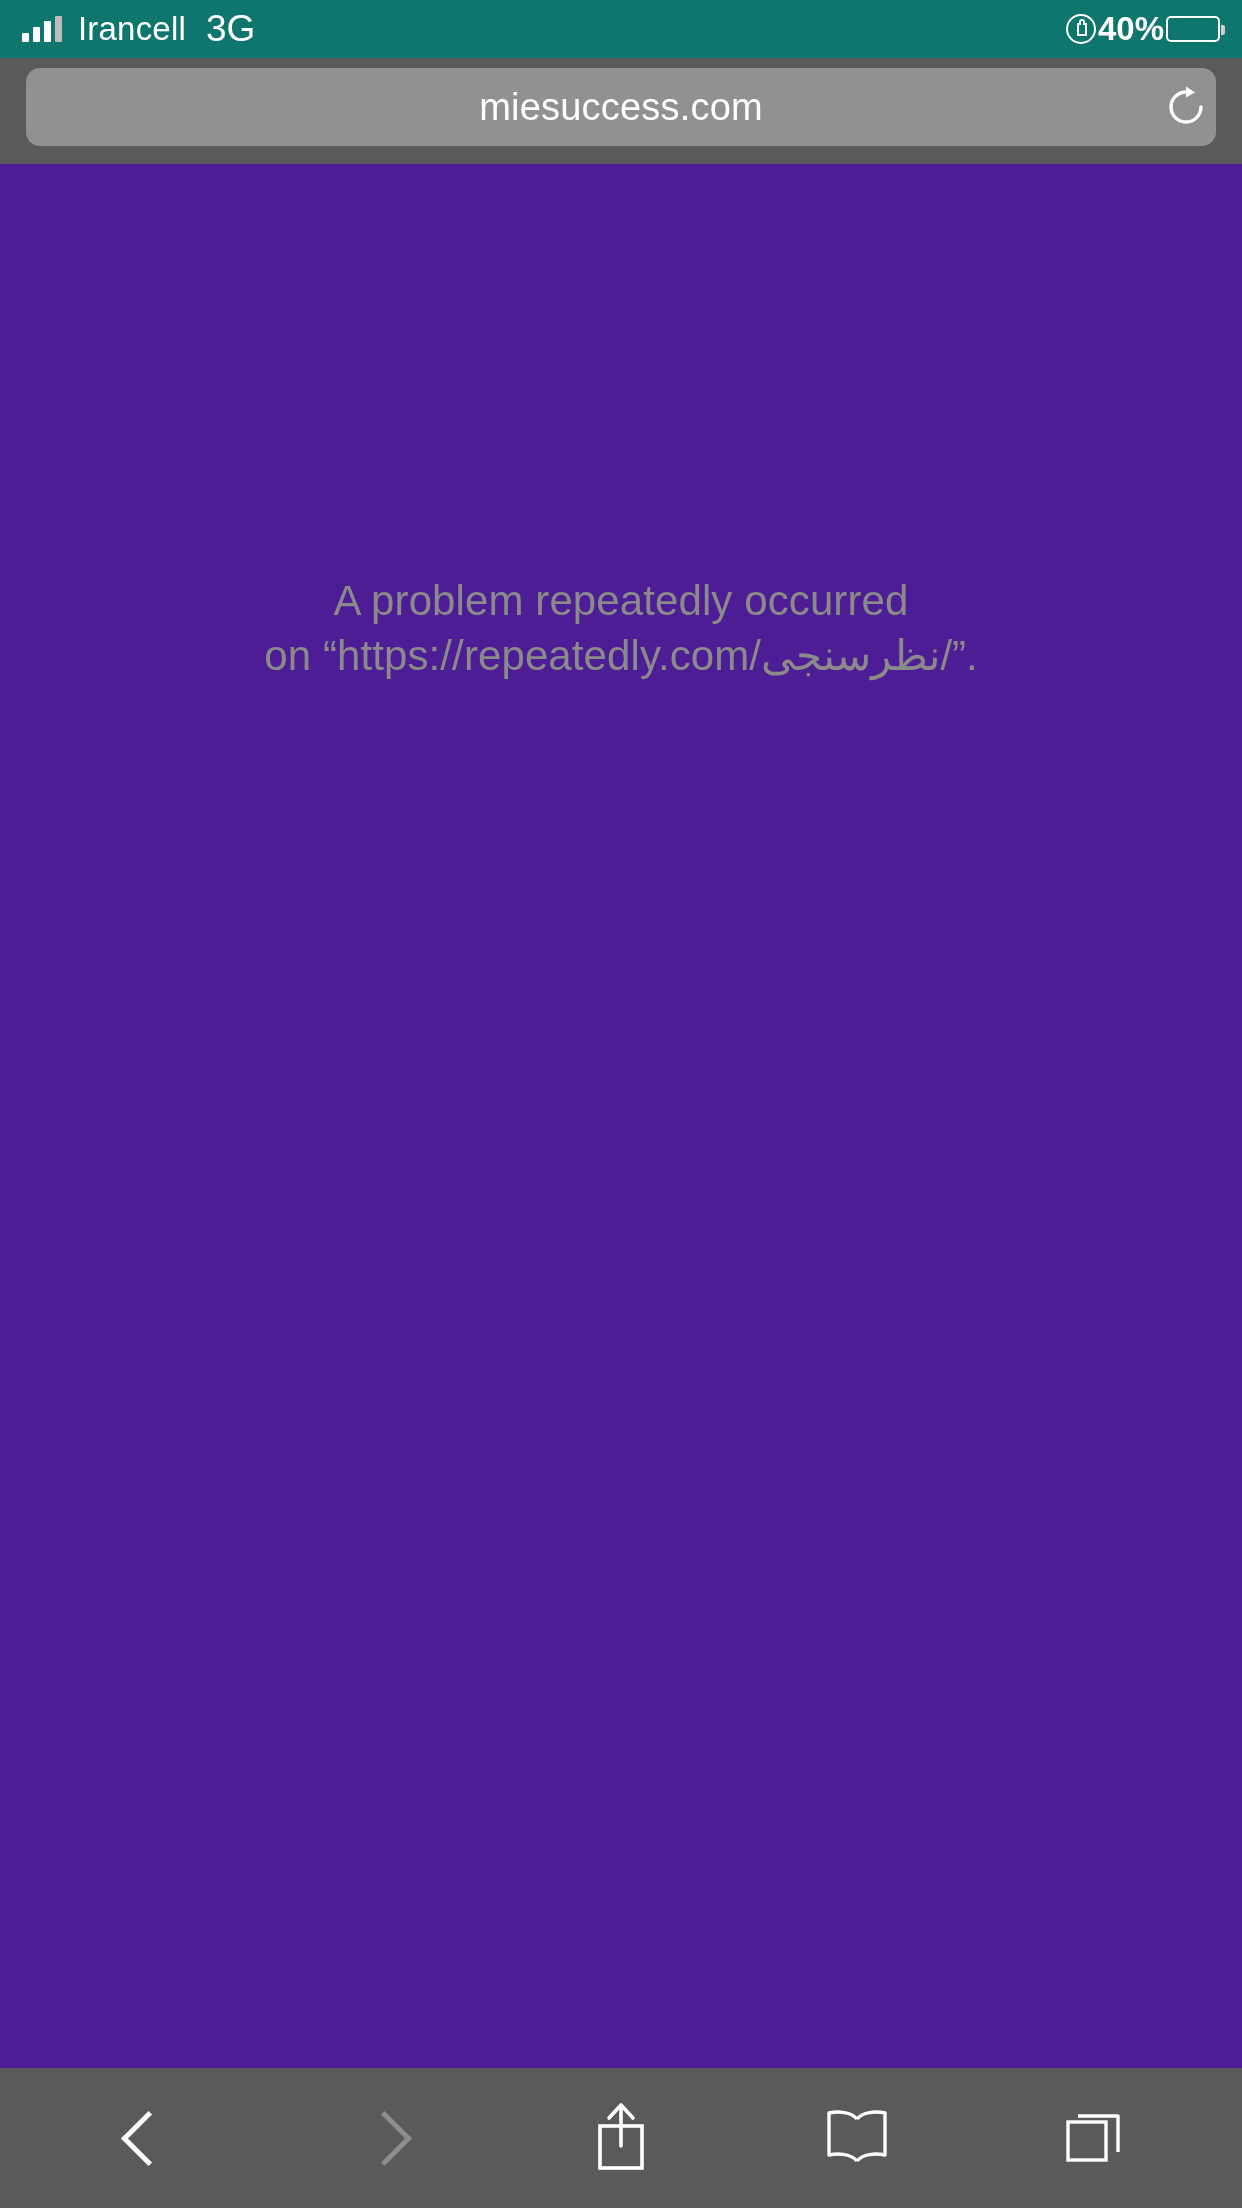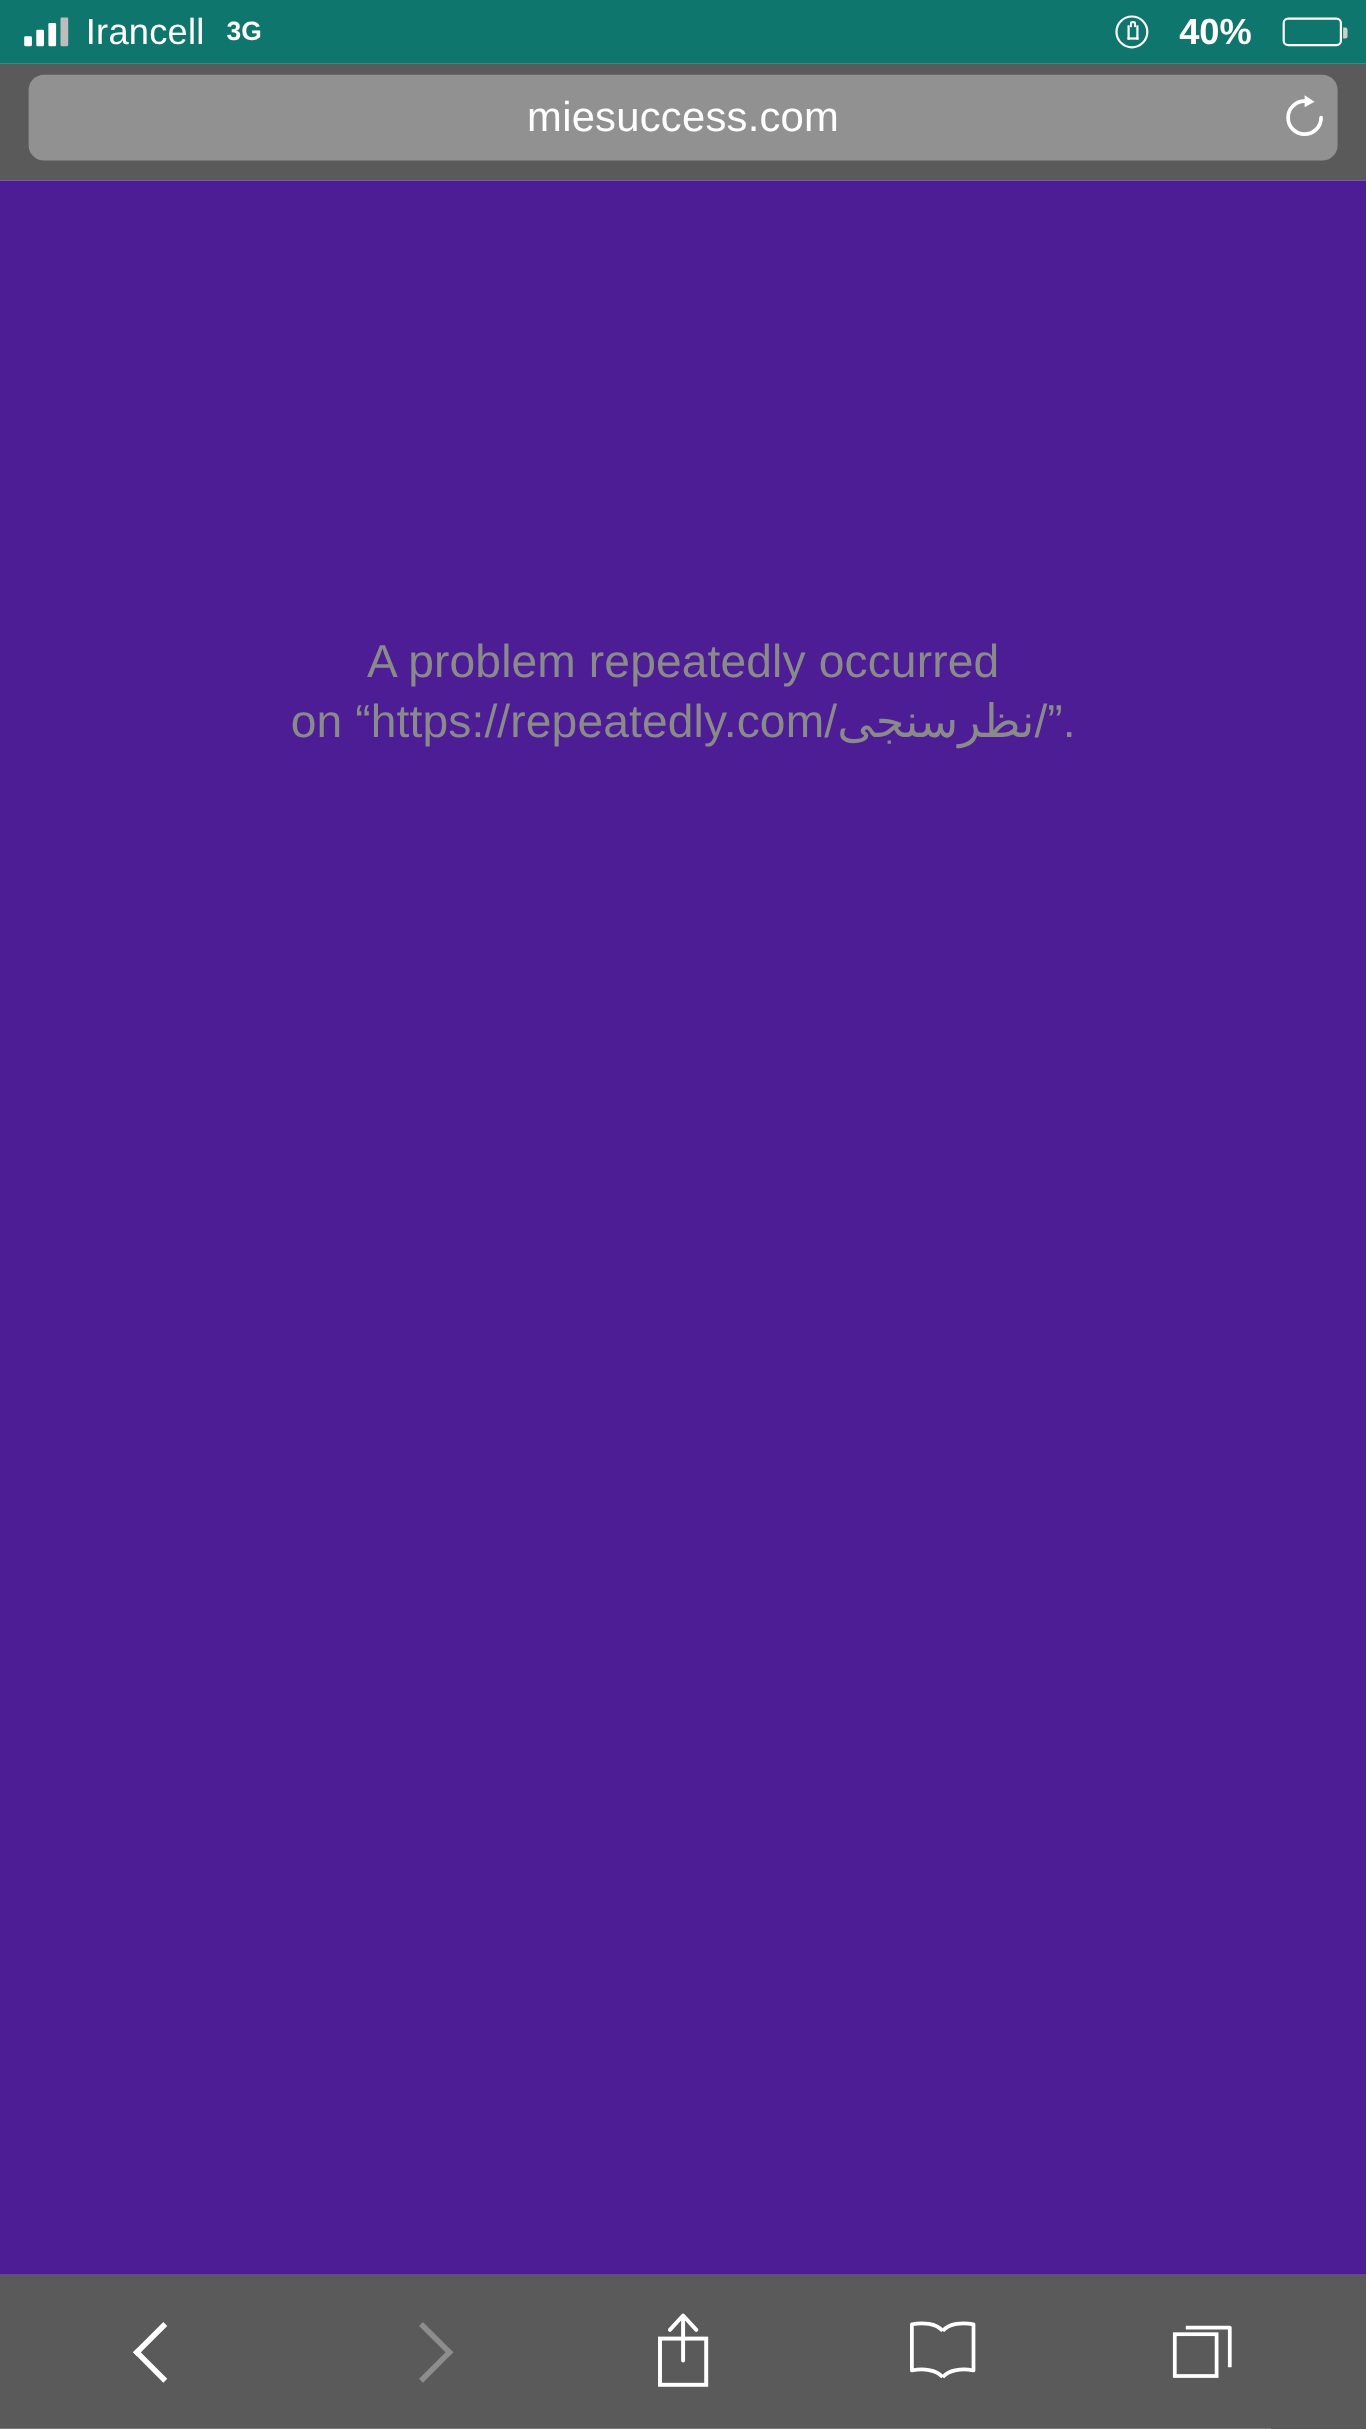--- a/index.html
+++ b/index.html
@@ -56,38 +56,37 @@
   .signal-bars i:nth-child(1) { height: 9px; }
   .signal-bars i:nth-child(2) { height: 15px; }
   .signal-bars i:nth-child(3) { height: 21px; }
   .signal-bars i:nth-child(4) { height: 26px; background: #bdbdbd; }
 
   .carrier {
     font-size: 33px;
     letter-spacing: 0.2px;
   }
   .network {
-    font-size: 24px;
+    font-size: 37px;
     margin-left: 4px;
-    font-weight: bold;
   }
   .clock {
     position: absolute;
     left: 0; right: 0;
     text-align: center;
     font-size: 33px;
     font-weight: bold;
     letter-spacing: 0.4px;
     pointer-events: none;
   }
   .status-right {
     margin-left: auto;
     display: flex;
     align-items: center;
-    gap: 28px;
+    gap: 2px;
     justify-content: flex-end;
   }
   .lock-rotate {
     width: 30px; height: 30px;
     border: 2.5px solid #ffffff;
     border-radius: 50%;
     position: relative;
     box-sizing: border-box;
   }
   .lock-rotate:after {

